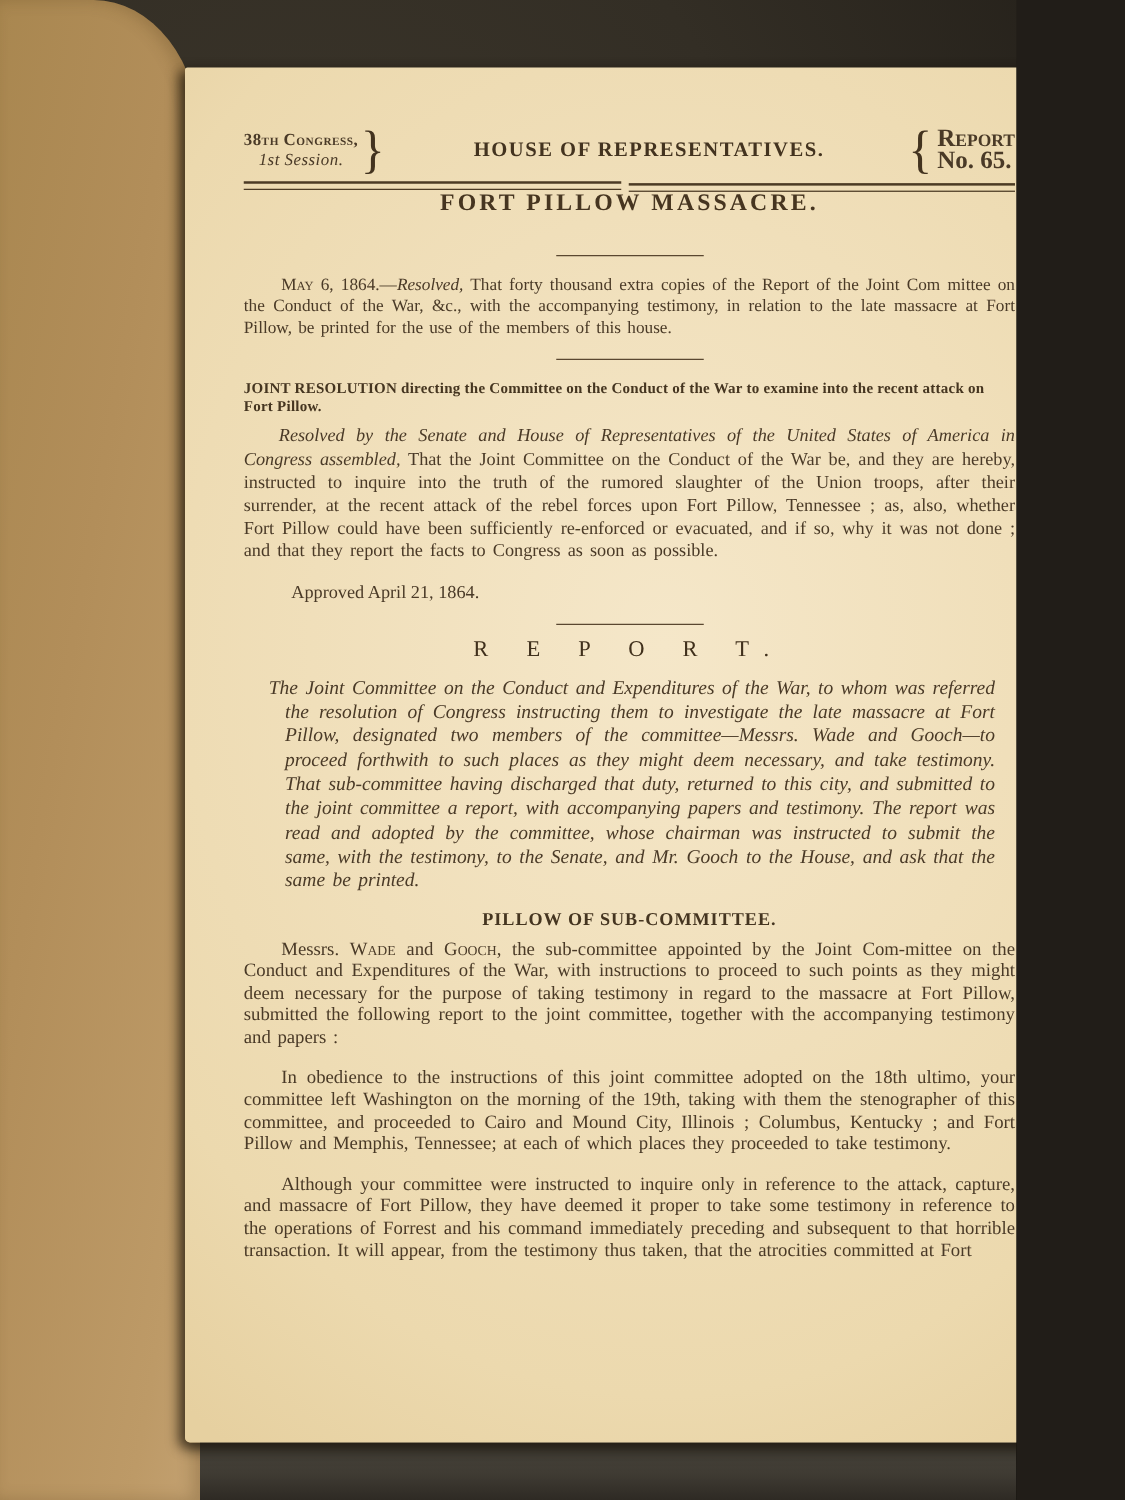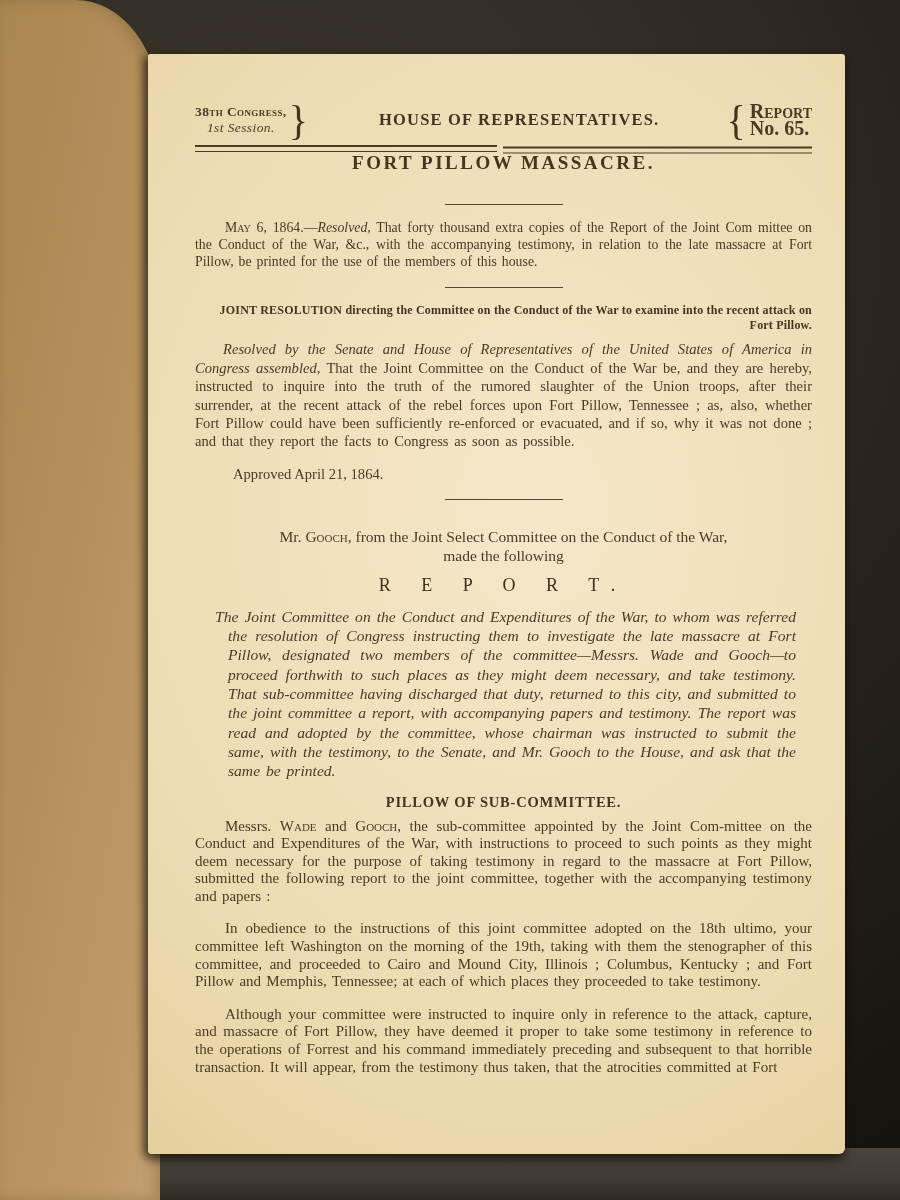--- a/index.html
+++ b/index.html
@@ -2,21 +2,21 @@
 <html><head>
 <meta charset="utf-8">
 <style>
   html,body{margin:0;padding:0;}
   body{
     width:900px;height:1200px;overflow:hidden;
     font-family:"Liberation Serif","DejaVu Serif",serif;
     background:#211d18;
   }
   .photo{
-    position:relative;width:900px;height:1200px;overflow:hidden;
+    position:relative;width:813px;height:1200px;overflow:hidden;
     background:
       linear-gradient(180deg, rgba(0,0,0,0) 0%, rgba(0,0,0,0) 95%, rgba(0,0,0,.35) 100%),
       radial-gradient(ellipse 130% 90% at 30% 20%, #3b352a 0%, #332e25 35%, #221e18 70%, #16130e 100%);
   }
   
   .cover-band{
     position:absolute;left:60px;right:0;top:1148px;height:52px;
     background:linear-gradient(180deg,#4a453d 0%, #3f3b33 60%, #2e2a24 100%);
     border-top-left-radius:60px 30px;
   }
@@ -58,21 +58,21 @@
   .doc-title{text-align:center;font-size:19px;letter-spacing:2.5px;font-weight:700;color:#463520;}
   .center-rule{width:118px;margin:0 auto;border-top:1.5px solid #5a4730;}
   .cr1{margin-top:30px;}
   .cr2{margin-top:17px;}
   .cr3{margin-top:15px;}
 
   .order-para{margin-top:15px;font-size:13.8px;line-height:16.8px;text-align:justify;text-indent:30px;word-spacing:1.5px;}
   .sc{font-variant:small-caps;}
   .it{font-style:italic;}
 
-  .jr-heading{margin:15px auto 0;font-size:12px;line-height:14.5px;text-align:right;font-weight:600;letter-spacing:.2px;color:#453520;}
+  .jr-heading{margin:15px auto 0;font-size:12px;line-height:14.5px;text-align:left;font-weight:600;letter-spacing:.2px;color:#453520;}
   .resolved-para{margin-top:8px;font-size:14.6px;line-height:18.4px;text-align:justify;text-indent:28px;word-spacing:2px;}
   .approved-line{font-size:14.6px;line-height:18.4px;text-indent:38px;margin-top:1px;}
 
   .gooch-block{margin-top:27px;text-align:center;font-size:15.5px;line-height:19.5px;}
   .report-heading{margin-top:9px;text-align:center;font-size:18px;letter-spacing:13px;color:#40301c;}
   .summary-para{margin:11px 16px 0 20px;font-style:italic;font-size:15.6px;line-height:19.3px;text-align:justify;
     padding-left:13px;text-indent:-13px;word-spacing:2px;}
   .sub-heading{margin-top:13px;text-align:center;font-size:14.5px;letter-spacing:.8px;font-weight:600;color:#453520;}
   .body-para{margin-top:7px;font-size:15px;line-height:17.6px;text-align:justify;text-indent:30px;word-spacing:1.5px;}
   .body-para + .body-para{margin-top:0;}
@@ -114,24 +114,20 @@
 
       <div class="center-rule cr2"></div>
 
       <div class="jr-heading">JOINT RESOLUTION directing the Committee on the Conduct of the War to examine into the recent attack on Fort Pillow.</div>
 
       <p class="resolved-para"><span class="it">Resolved by the Senate and House of Representatives of the United States of America in Congress assembled,</span><span> That the Joint Committee on the Conduct of the War be, and they are hereby, instructed to inquire into the truth of the rumored slaughter of the Union troops, after their surrender, at the recent attack of the rebel forces upon Fort Pillow, Tennessee ; as, also, whether Fort Pillow could have been sufficiently re-enforced or evacuated, and if so, why it was not done ; and that they report the facts to Congress as soon as possible.</span></p>
       <div class="approved-line">Approved April 21, 1864.</div>
 
       <div class="center-rule cr3"></div>
 
-      <div class="gooch-block">
-        <div><span>Mr. </span><span class="sc">Gooch</span><span>, from the Joint Select Committee on the Conduct of the War,</span></div>
-        <div>made the following</div>
-      </div>
 
       <div class="report-heading">R E P O R T.</div>
 
       <p class="summary-para">The Joint Committee on the Conduct and Expenditures of the War, to whom was referred the resolution of Congress instructing them to investigate the late massacre at Fort Pillow, designated two members of the committee—Messrs. Wade and Gooch—to proceed forthwith to such places as they might deem necessary, and take testimony.  That sub-committee having discharged that duty, returned to this city, and submitted to the joint committee a report, with accompanying papers and testimony.  The report was read and adopted by the committee, whose chairman was instructed to submit the same, with the testimony, to the Senate, and Mr. Gooch to the House, and ask that the same be printed.</p>
 
       <div class="sub-heading">PILLOW OF SUB-COMMITTEE.</div>
 
       <p class="body-para"><span>Messrs. </span><span class="sc">Wade</span><span> and </span><span class="sc">Gooch</span><span>, the sub-committee appointed by the Joint Com-mittee on the Conduct and Expenditures of the War, with instructions to proceed to such points as they might deem necessary for the purpose of taking testimony in regard to the massacre at Fort Pillow, submitted the following report to the joint committee, together with the accompanying testimony and papers :</span></p>
 
       <p class="body-para">In obedience to the instructions of this joint committee adopted on the 18th ultimo, your committee left Washington on the morning of the 19th, taking with them the stenographer of this committee, and proceeded to Cairo and Mound City, Illinois ; Columbus, Kentucky ; and Fort Pillow and Memphis, Tennessee; at each of which places they proceeded to take testimony.</p>

